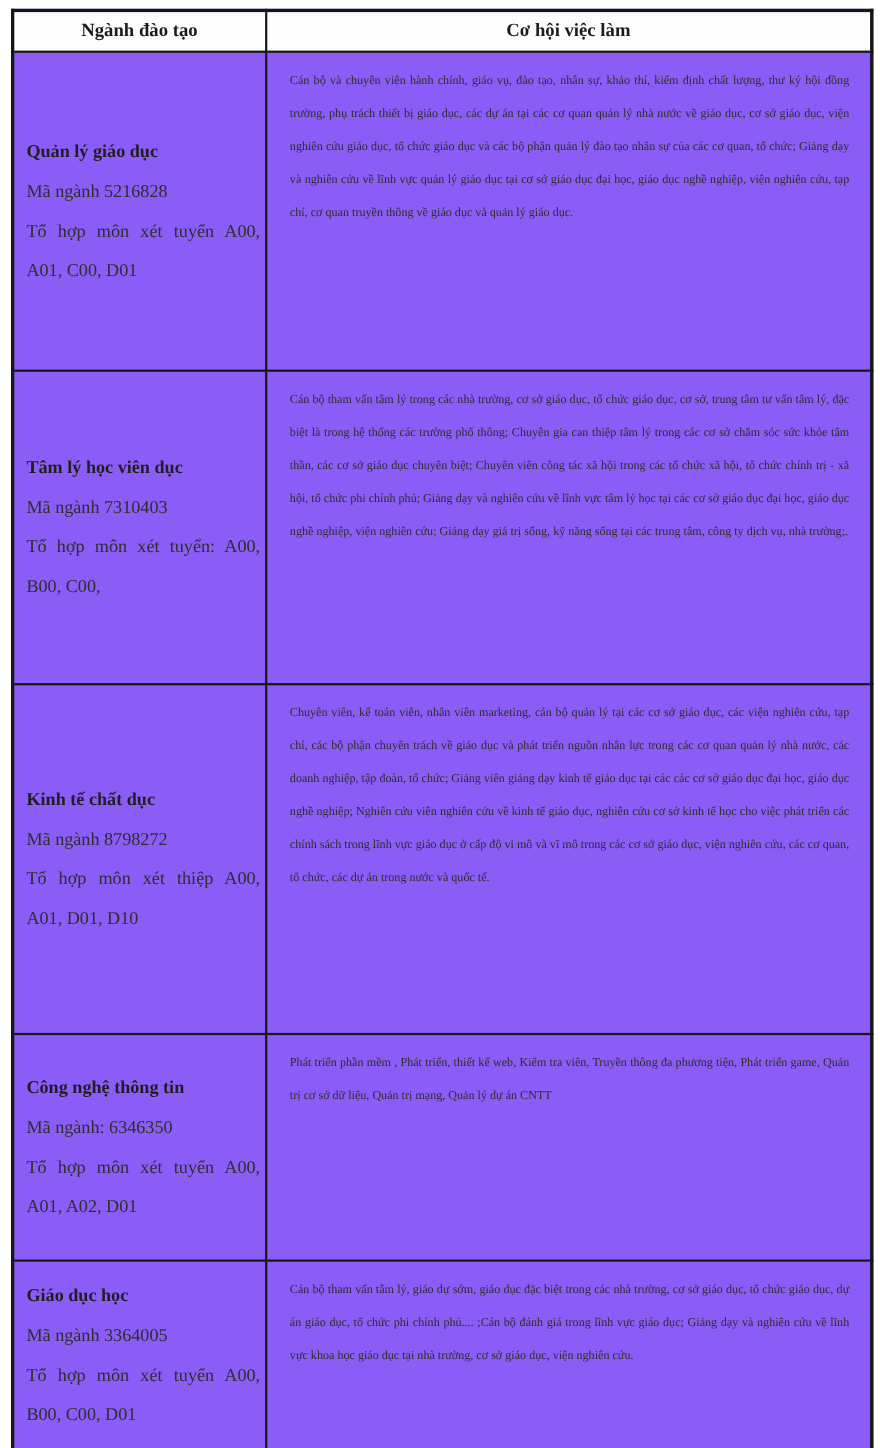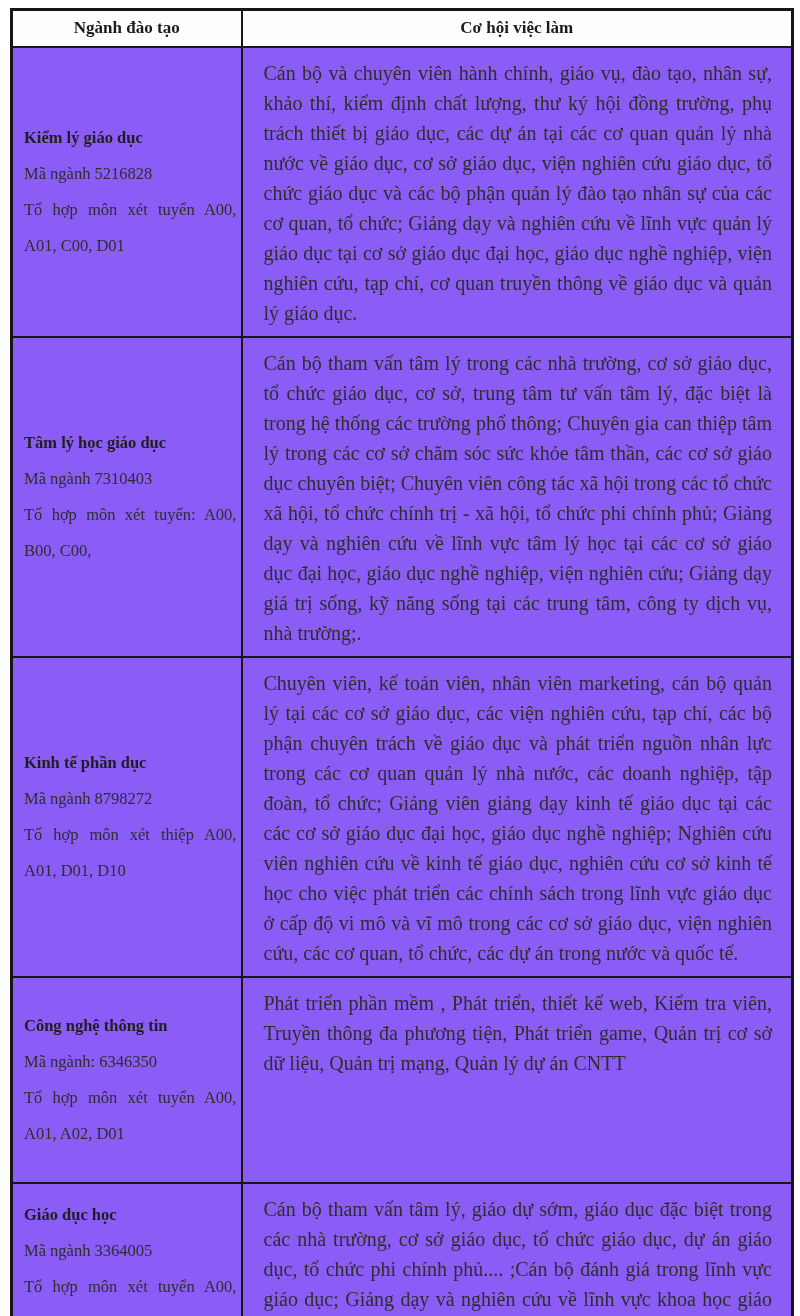--- a/index.html
+++ b/index.html
@@ -50,21 +50,21 @@
     font-size: 16.5px;
     line-height: 36px;
   }
   .major-name { font-weight: bold; color: #1f1f1f; }
   .major-code { font-weight: normal; }
   .major-subjects { text-align: justify; }
 
   td.cell-jobs {
     vertical-align: top;
     padding: 10px 19px 8px 21px;
-    font-size: 20px;
+    font-size: 11px;
     line-height: 30px;
   }
   .jobs-text { text-align: justify; }
 
   tr.r1 { height: 290px; }
   tr.r2 { height: 285px; }
   tr.r3 { height: 318px; }
   tr.r4 { height: 206px; }
   tr.r5 { height: 174px; }
 </style>
@@ -78,41 +78,41 @@
   </colgroup>
   <thead>
     <tr>
       <th>Ngành đào tạo</th>
       <th>Cơ hội việc làm</th>
     </tr>
   </thead>
   <tbody>
     <tr class="r1">
       <td class="cell-major">
-        <div class="major-name">Kiểm lý giáo dục</div>
+        <div class="major-name">Quản lý giáo dục</div>
         <div class="major-code">Mã ngành 5216828</div>
         <div class="major-subjects">Tổ hợp môn xét tuyển A00, A01, C00, D01</div>
       </td>
       <td class="cell-jobs">
         <p class="jobs-text">Cán bộ và chuyên viên hành chính, giáo vụ, đào tạo, nhân sự, khảo thí, kiểm định chất lượng, thư ký hội đồng trường, phụ trách thiết bị giáo dục, các dự án tại các cơ quan quản lý nhà nước về giáo dục, cơ sở giáo dục, viện nghiên cứu giáo dục, tổ chức giáo dục và các bộ phận quản lý đào tạo nhân sự của các cơ quan, tổ chức; Giảng dạy và nghiên cứu về lĩnh vực quản lý giáo dục tại cơ sở giáo dục đại học, giáo dục nghề nghiệp, viện nghiên cứu, tạp chí, cơ quan truyền thông về giáo dục và quản lý giáo dục.</p>
       </td>
     </tr>
     <tr class="r2">
       <td class="cell-major">
-        <div class="major-name">Tâm lý học giáo dục</div>
+        <div class="major-name">Tâm lý học viên dục</div>
         <div class="major-code">Mã ngành 7310403</div>
         <div class="major-subjects">Tổ hợp môn xét tuyển: A00, B00, C00,</div>
       </td>
       <td class="cell-jobs">
         <p class="jobs-text">Cán bộ tham vấn tâm lý trong các nhà trường, cơ sở giáo dục, tổ chức giáo dục, cơ sở, trung tâm tư vấn tâm lý, đặc biệt là trong hệ thống các trường phổ thông; Chuyên gia can thiệp tâm lý trong các cơ sở chăm sóc sức khỏe tâm thần, các cơ sở giáo dục chuyên biệt; Chuyên viên công tác xã hội trong các tổ chức xã hội, tổ chức chính trị - xã hội, tổ chức phi chính phủ; Giảng dạy và nghiên cứu về lĩnh vực tâm lý học tại các cơ sở giáo dục đại học, giáo dục nghề nghiệp, viện nghiên cứu; Giảng dạy giá trị sống, kỹ năng sống tại các trung tâm, công ty dịch vụ, nhà trường;.</p>
       </td>
     </tr>
     <tr class="r3">
       <td class="cell-major">
-        <div class="major-name">Kinh tế phần dục</div>
+        <div class="major-name">Kinh tế chất dục</div>
         <div class="major-code">Mã ngành 8798272</div>
         <div class="major-subjects">Tổ hợp môn xét thiệp A00, A01, D01, D10</div>
       </td>
       <td class="cell-jobs">
         <p class="jobs-text">Chuyên viên, kế toán viên, nhân viên marketing, cán bộ quản lý tại các cơ sở giáo dục, các viện nghiên cứu, tạp chí, các bộ phận chuyên trách về giáo dục và phát triển nguồn nhân lực trong các cơ quan quản lý nhà nước, các doanh nghiệp, tập đoàn, tổ chức; Giảng viên giảng dạy kinh tế giáo dục tại các các cơ sở giáo dục đại học, giáo dục nghề nghiệp; Nghiên cứu viên nghiên cứu về kinh tế giáo dục, nghiên cứu cơ sở kinh tế học cho việc phát triển các chính sách trong lĩnh vực giáo dục ở cấp độ vi mô và vĩ mô trong các cơ sở giáo dục, viện nghiên cứu, các cơ quan, tổ chức, các dự án trong nước và quốc tế.</p>
       </td>
     </tr>
     <tr class="r4">
       <td class="cell-major">
         <div class="major-name">Công nghệ thông tin</div>

